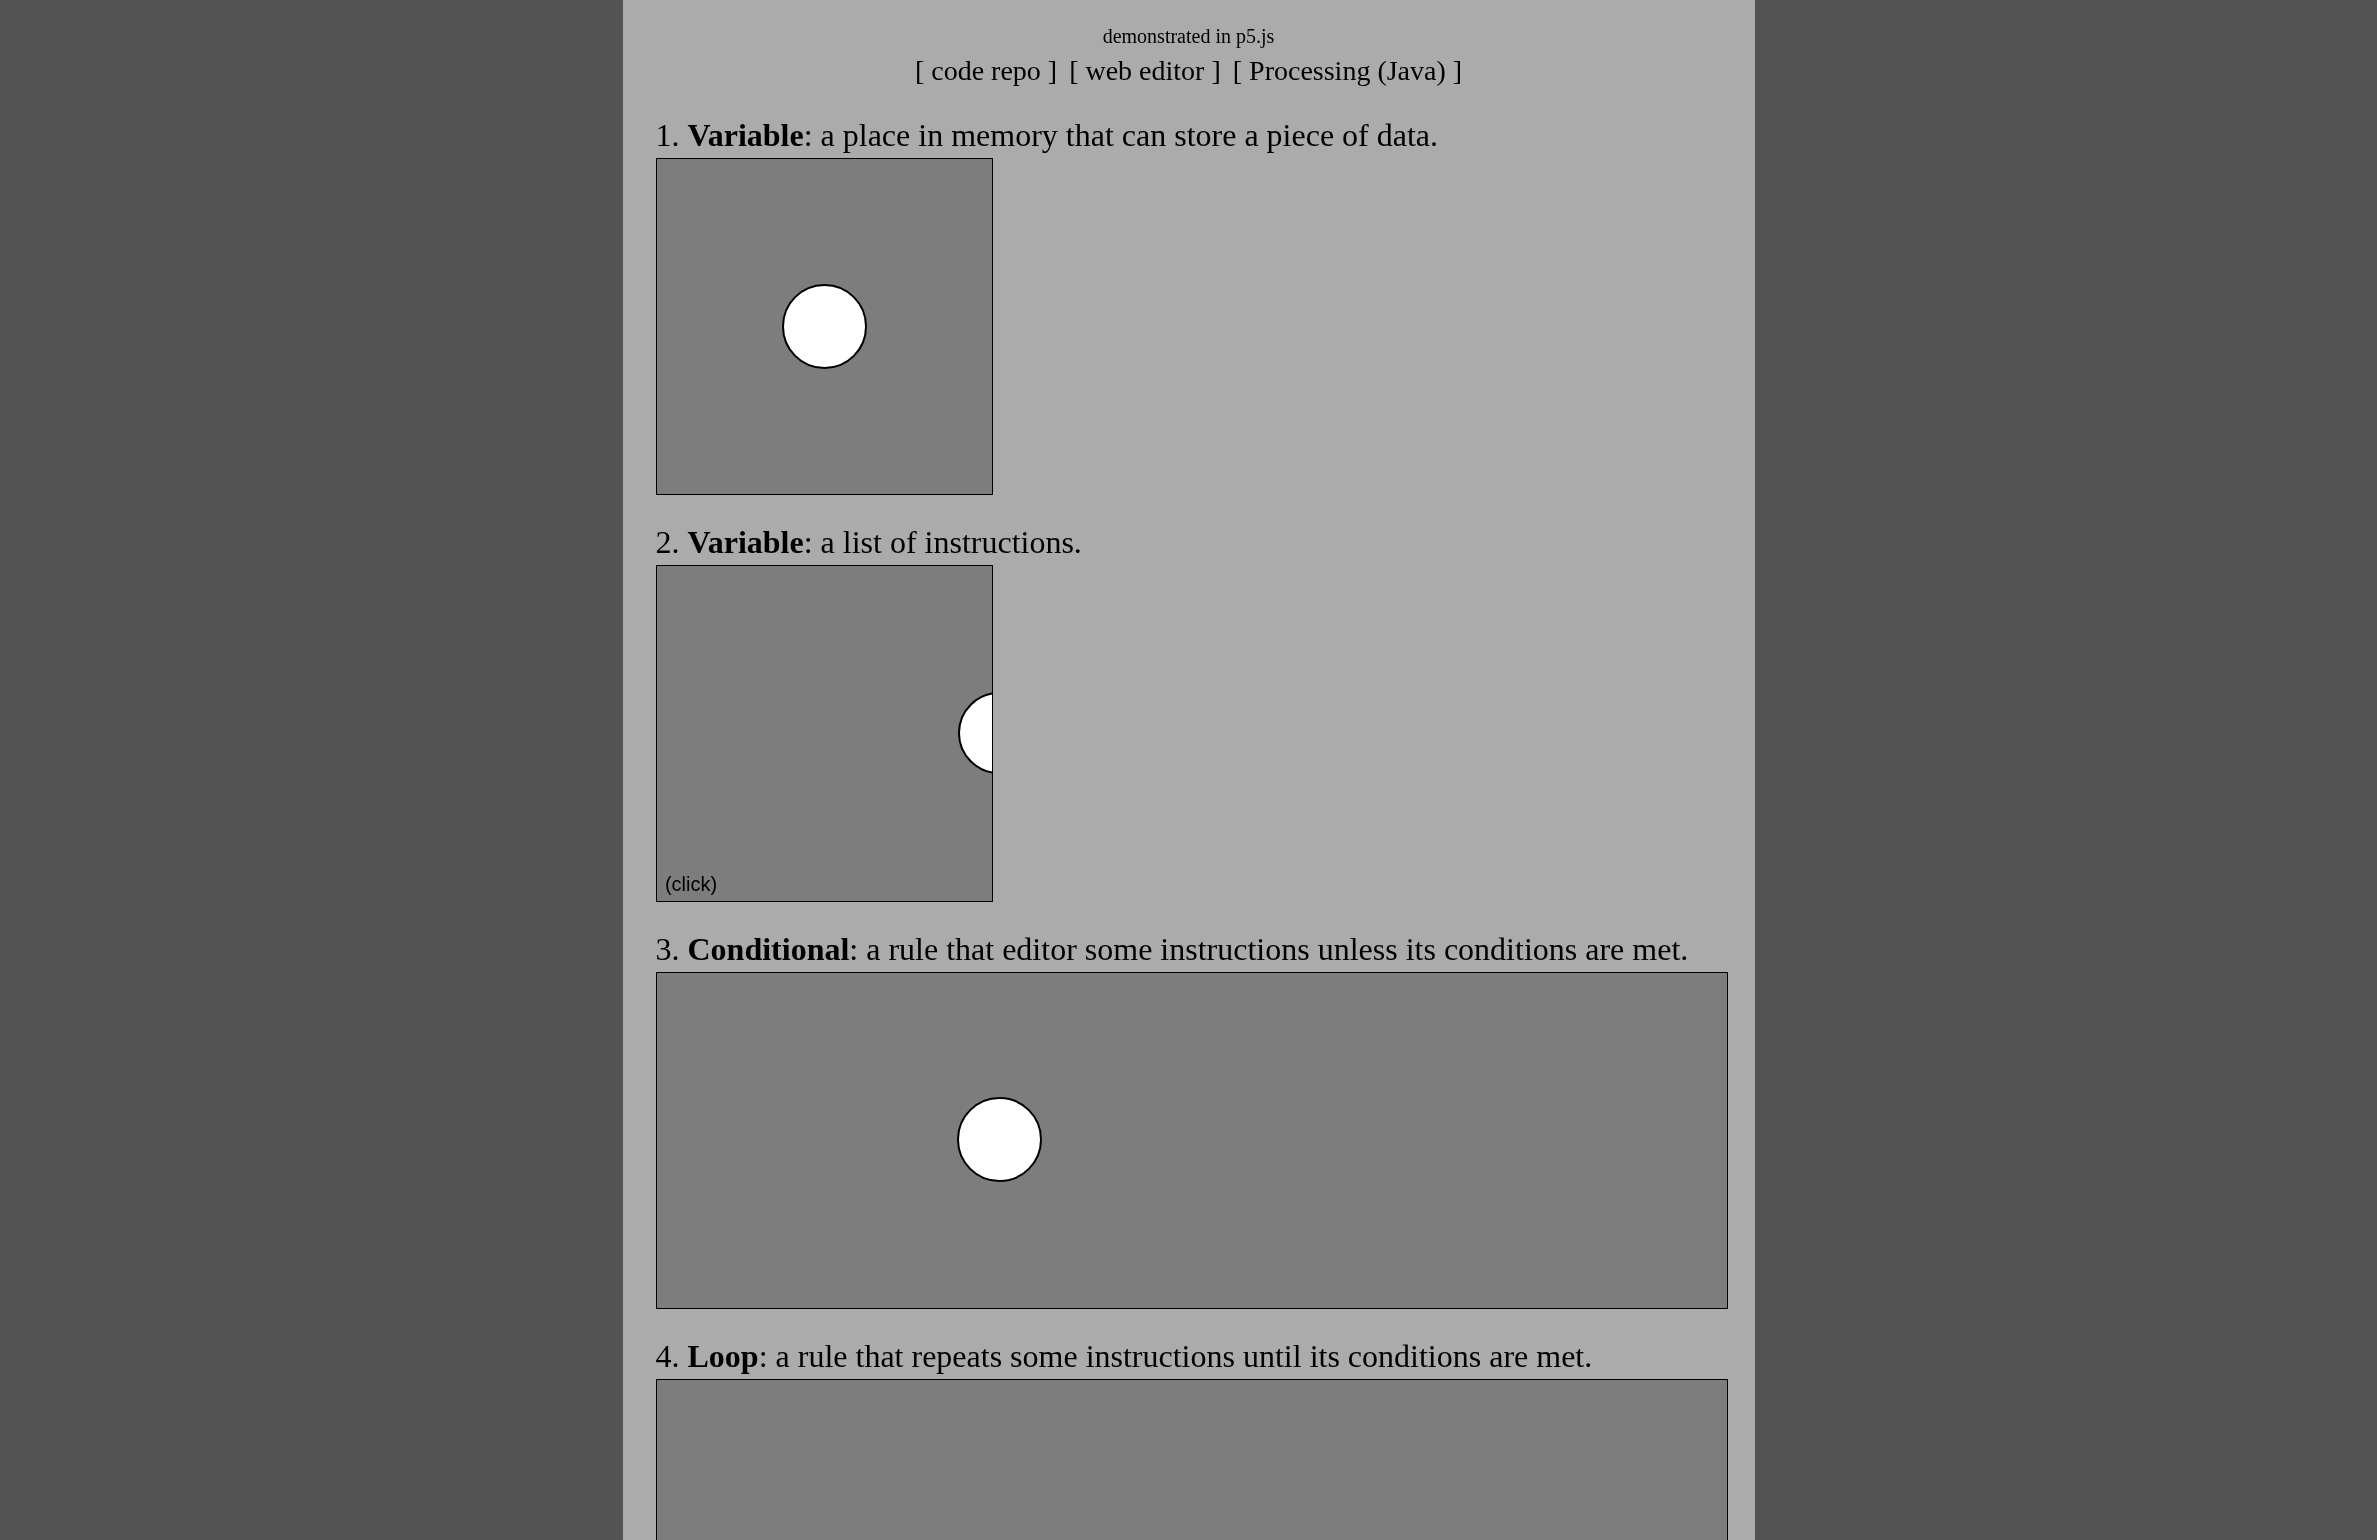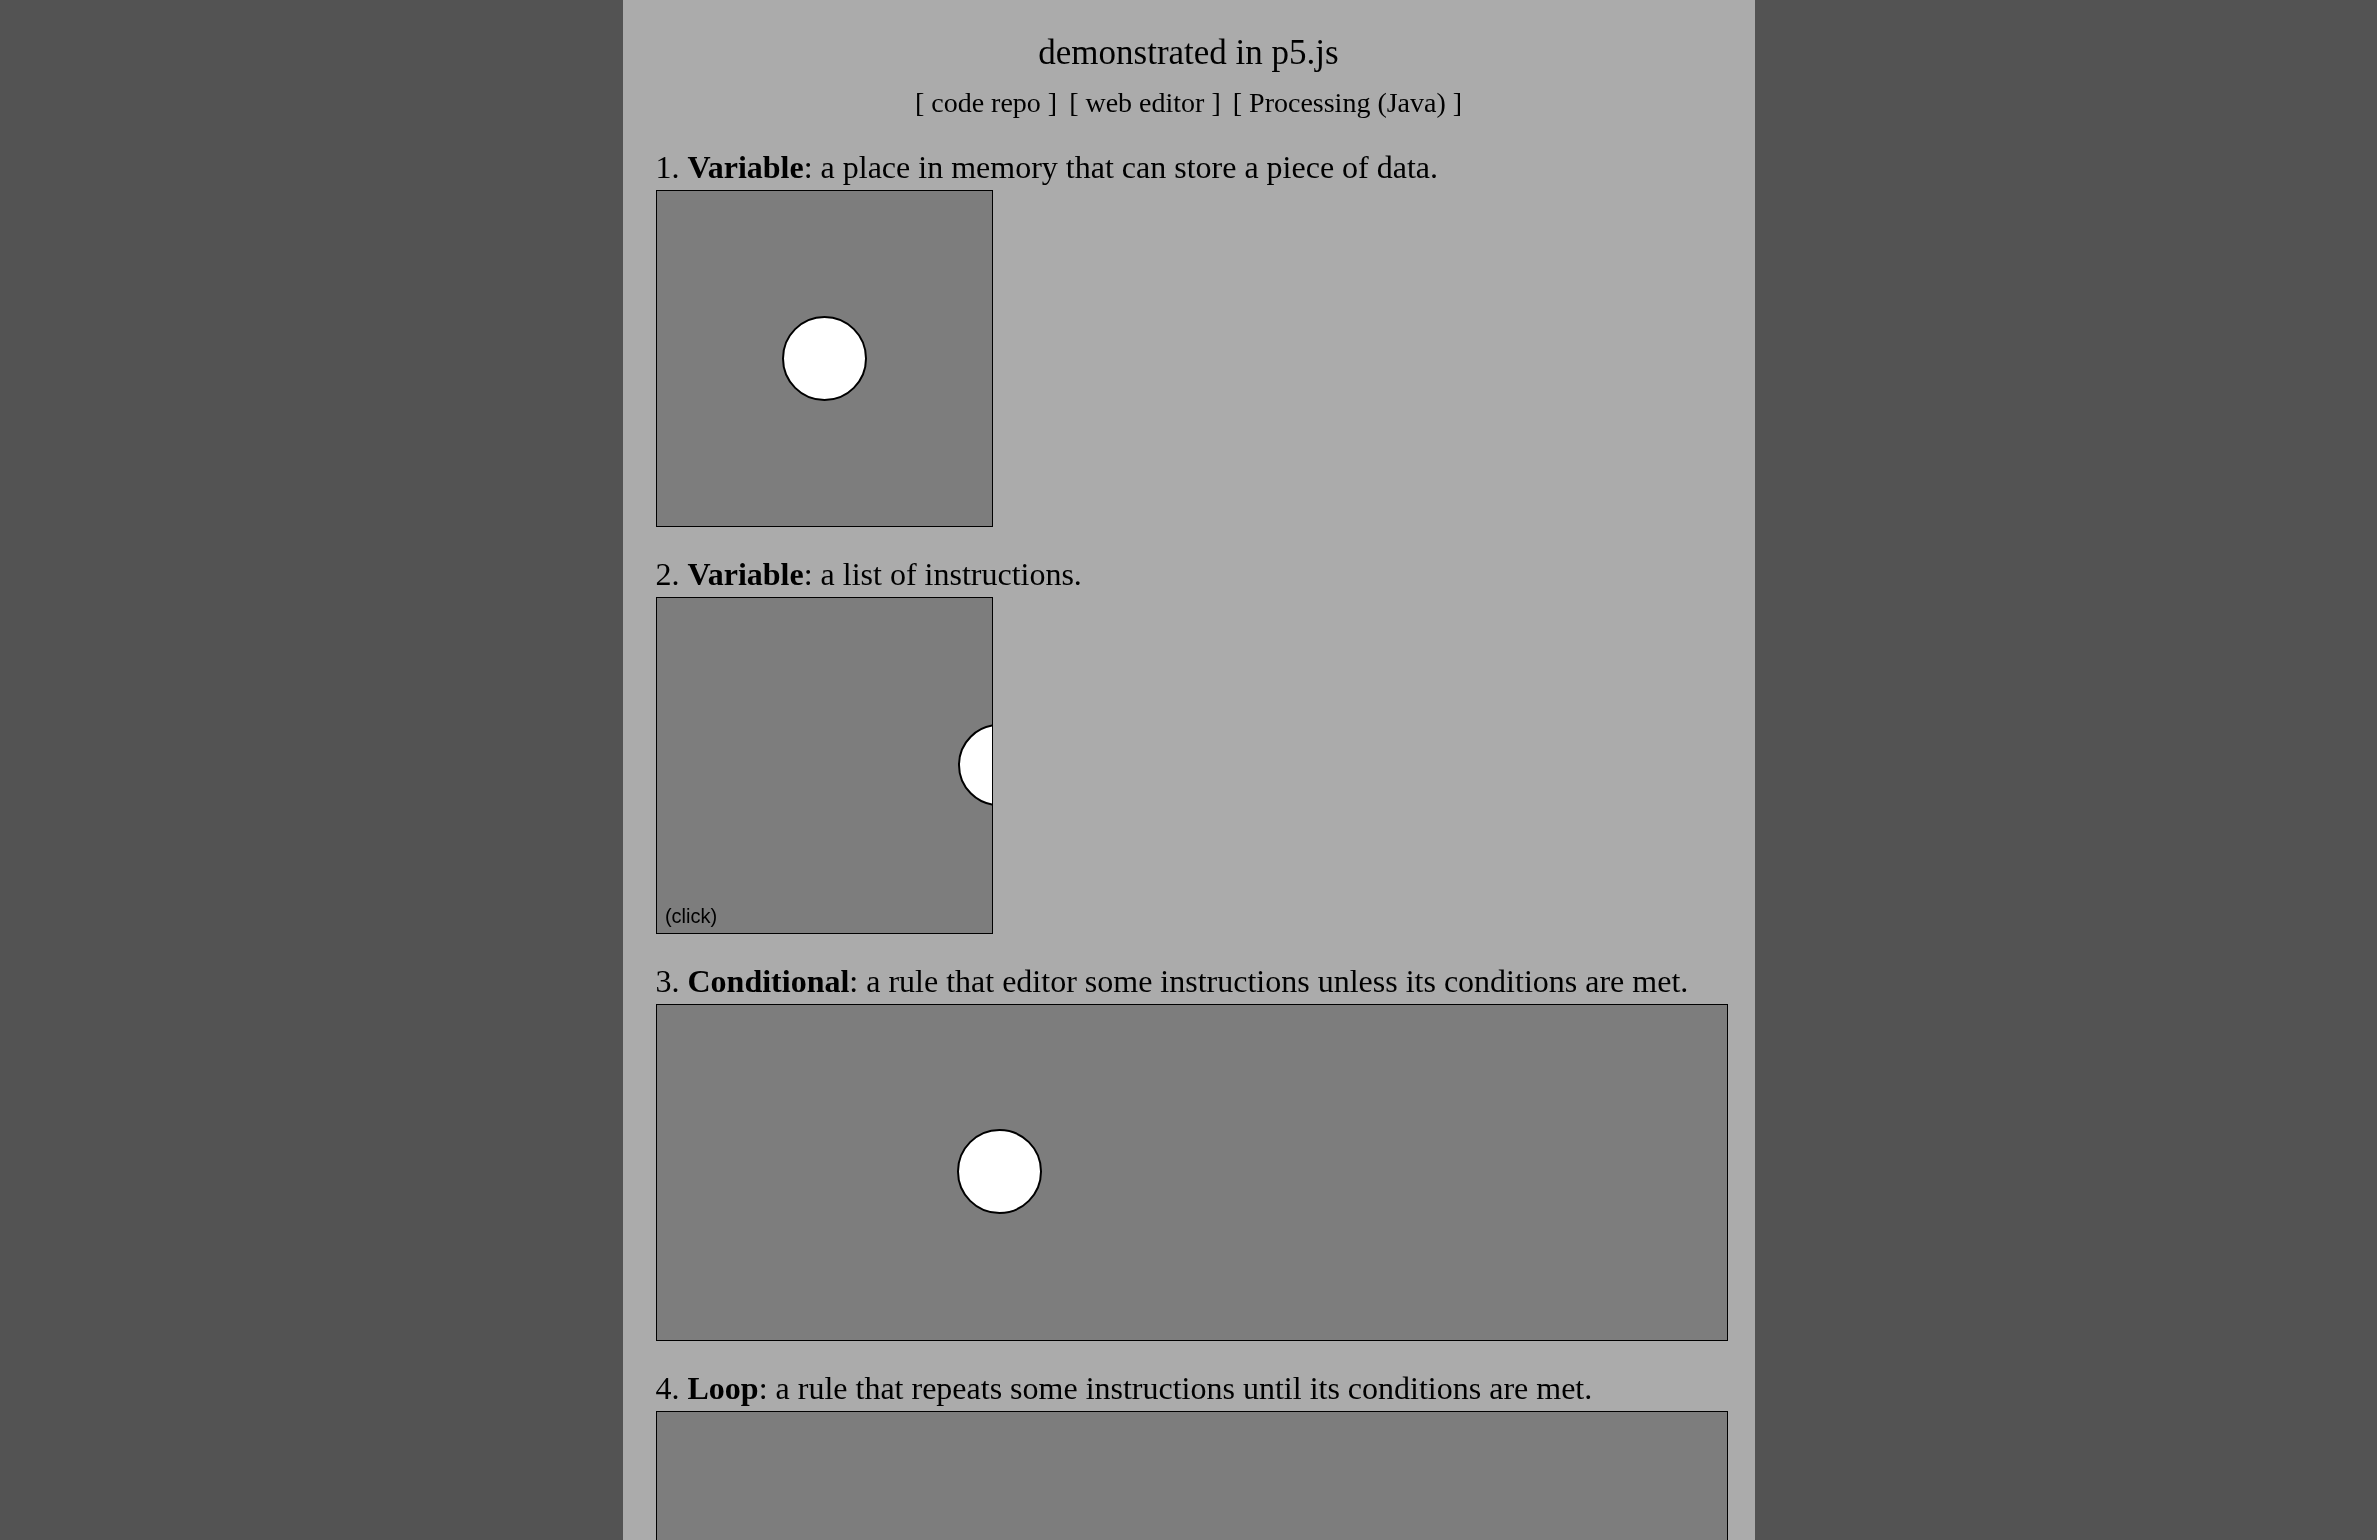--- a/index.html
+++ b/index.html
@@ -25,23 +25,23 @@
   .header {
     text-align: center;
   }
   .title {
     font-size: 35px;
     line-height: 44px;
     font-weight: bold;
     margin: 0;
   }
   .subtitle {
-    font-size: 35px;
+    font-size: 20px;
     line-height: 33px;
-    margin: 16px;
+    margin: 0;
   }
   .links {
     font-size: 28px;
     line-height: 35px;
     margin: 0;
   }
   .links a {
     color: var(--text, #000000);
     text-decoration: none;
     cursor: pointer;

